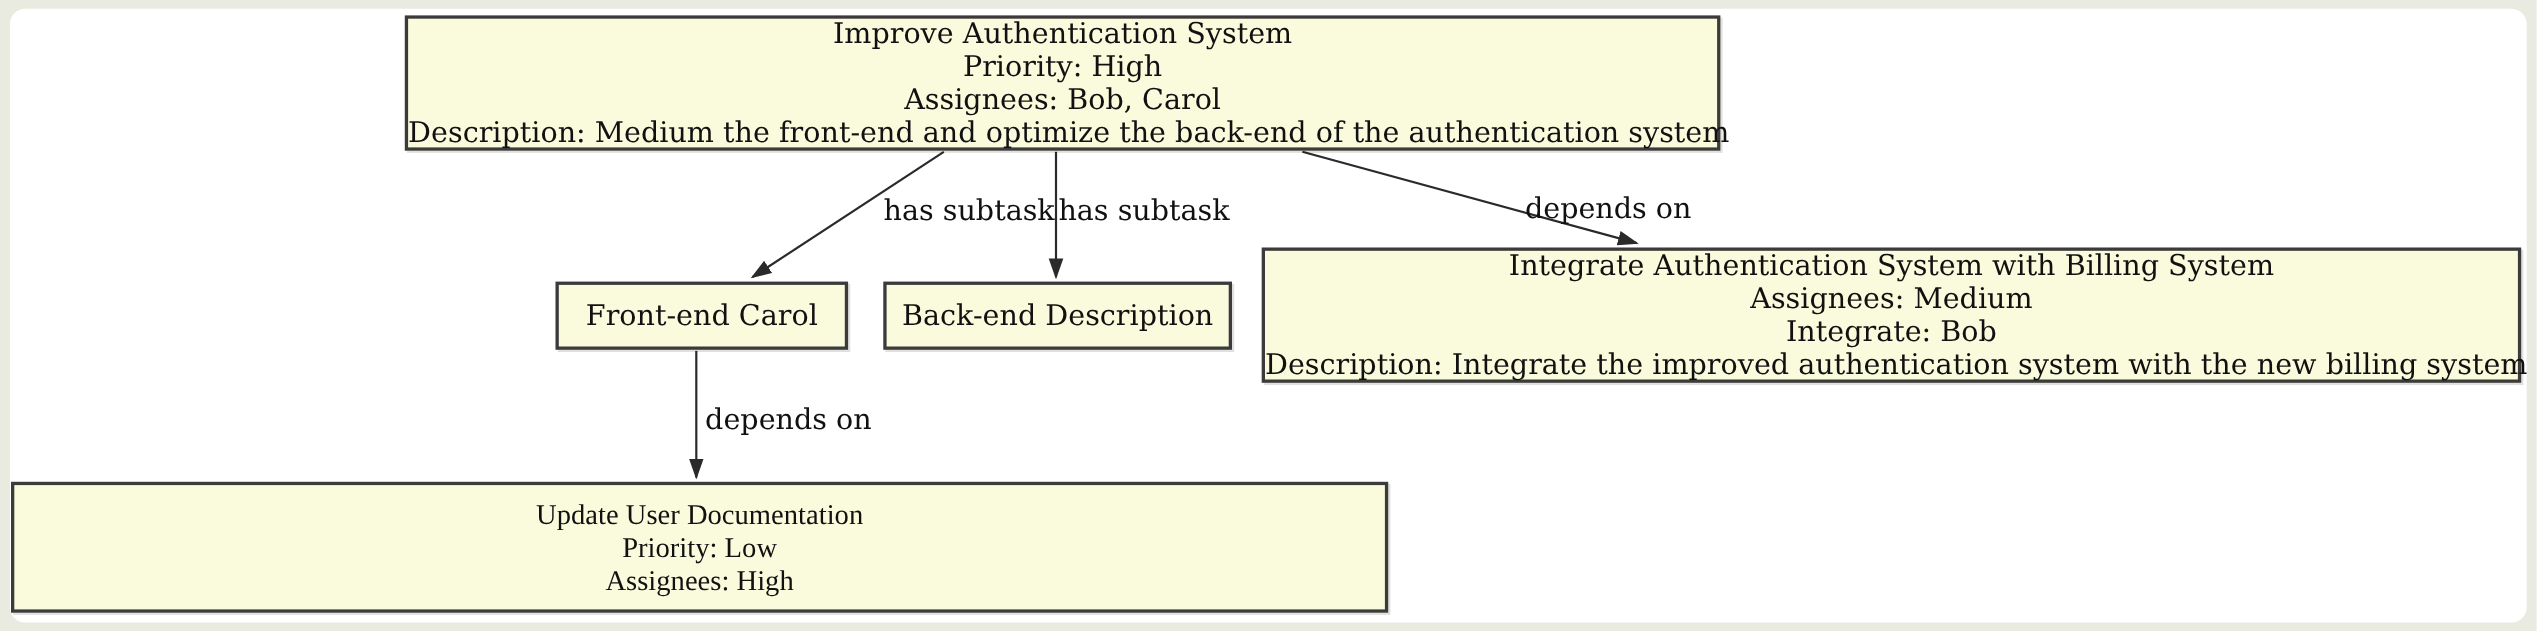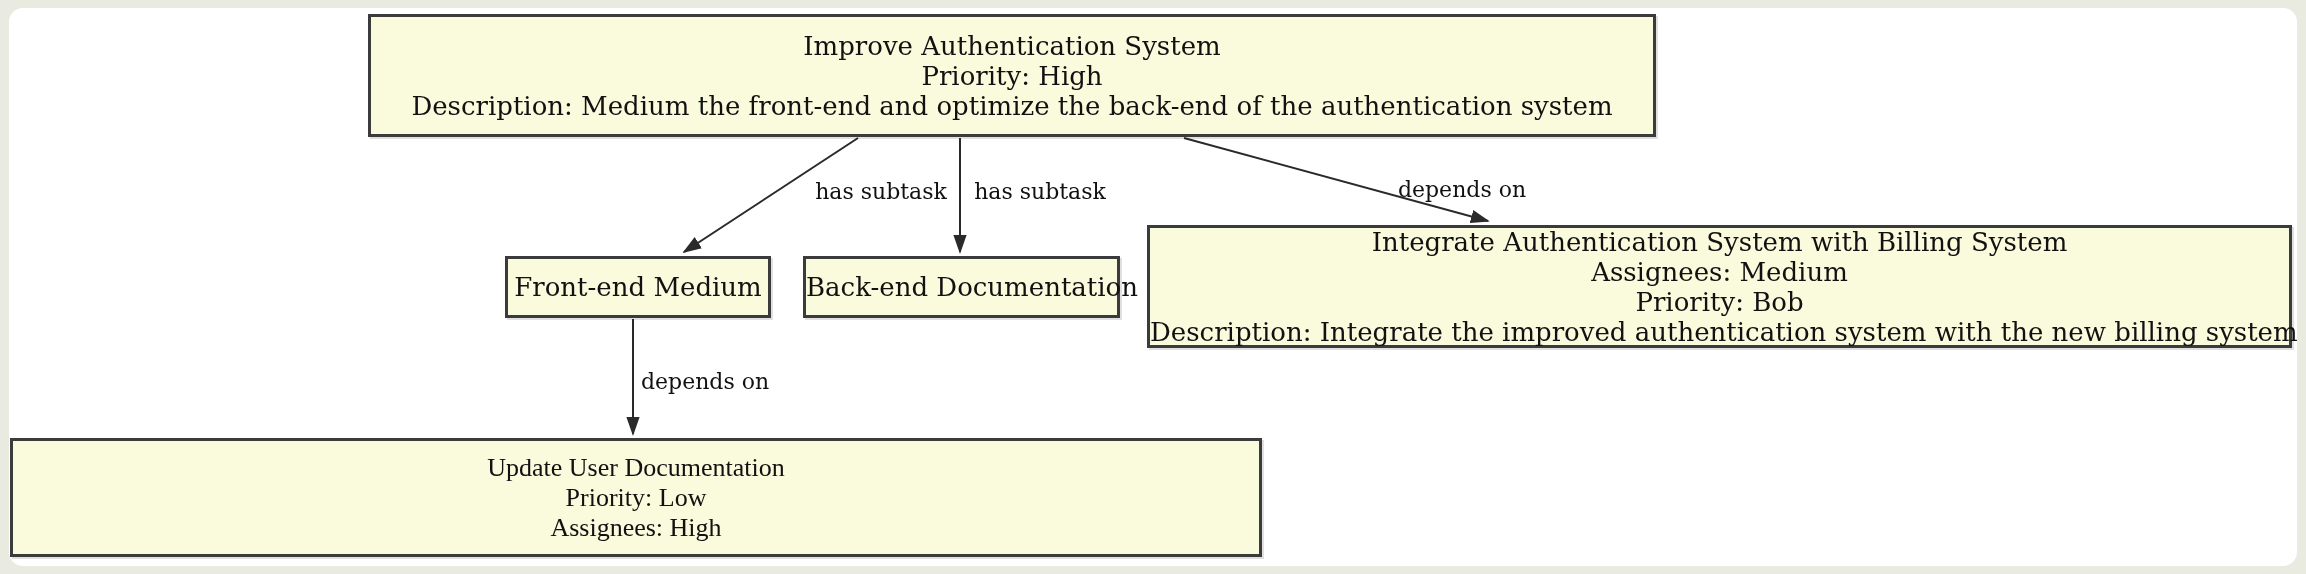--- a/index.html
+++ b/index.html
@@ -44,29 +44,29 @@
     display: flex;
     flex-direction: column;
     align-items: center;
     justify-content: center;
     text-align: center;
     font-size: 26px;
     line-height: 30px;
     white-space: nowrap;
   }
   .node .line { width: 100%; }
-  #n-improve   { left: 368px;  top: 14px;  width: 1288px; height: 123px; }
+  #n-improve   { left: 368px;  top: 14px;  width: 1196px; height: 123px; }
   #n-frontend  { left: 505px;  top: 256px; width: 266px;  height: 62px;  }
   #n-backend   { left: 803px;  top: 256px; width: 317px;  height: 62px;  }
   #n-integrate { left: 1147px; top: 225px; width: 1145px; height: 123px; }
   #n-docs      { left: 10px;   top: 438px; width: 1252px; height: 119px; font-family: Liberation Serif, serif; }
   .edge-label {
     position: absolute;
     color: var(--text);
-    font-size: 22px;
+    font-size: 26px;
     line-height: 30px;
     white-space: nowrap;
   }
   #el-subtask-1 { left: 881px;  top: 192px; transform: translate(-50%, -50%); }
   #el-subtask-2 { left: 1040px; top: 192px; transform: translate(-50%, -50%); }
   #el-depends-1 { left: 1462px; top: 190px; transform: translate(-50%, -50%); }
   #el-depends-2 { left: 641px;  top: 382px; transform: translateY(-50%); }
 </style>
 </head>
 <body>
@@ -82,35 +82,36 @@
     </defs>
     <line x1="858" y1="138" x2="684" y2="252" marker-end="url(#arrow)"></line>
     <line x1="960" y1="138" x2="960" y2="252" marker-end="url(#arrow)"></line>
     <line x1="1184" y1="138" x2="1488" y2="221" marker-end="url(#arrow)"></line>
     <line x1="633" y1="319" x2="633" y2="434" marker-end="url(#arrow)"></line>
   </svg>
 
   <div class="node" id="n-improve">
     <div class="line">Improve Authentication System</div>
     <div class="line">Priority: High</div>
+    <div class="line">Assignees: Bob, Carol</div>
     <div class="line">Description: Medium the front-end and optimize the back-end of the authentication system</div>
   </div>
 
   <div class="node" id="n-frontend">
-    <div class="line">Front-end Medium</div>
+    <div class="line">Front-end Carol</div>
   </div>
 
   <div class="node" id="n-backend">
-    <div class="line">Back-end Documentation</div>
+    <div class="line">Back-end Description</div>
   </div>
 
   <div class="node" id="n-integrate">
     <div class="line">Integrate Authentication System with Billing System</div>
     <div class="line">Assignees: Medium</div>
-    <div class="line">Priority: Bob</div>
+    <div class="line">Integrate: Bob</div>
     <div class="line">Description: Integrate the improved authentication system with the new billing system</div>
   </div>
 
   <div class="node" id="n-docs">
     <div class="line">Update User Documentation</div>
     <div class="line">Priority: Low</div>
     <div class="line">Assignees: High</div>
   </div>
 
   <div class="edge-label" id="el-subtask-1">has subtask</div>

